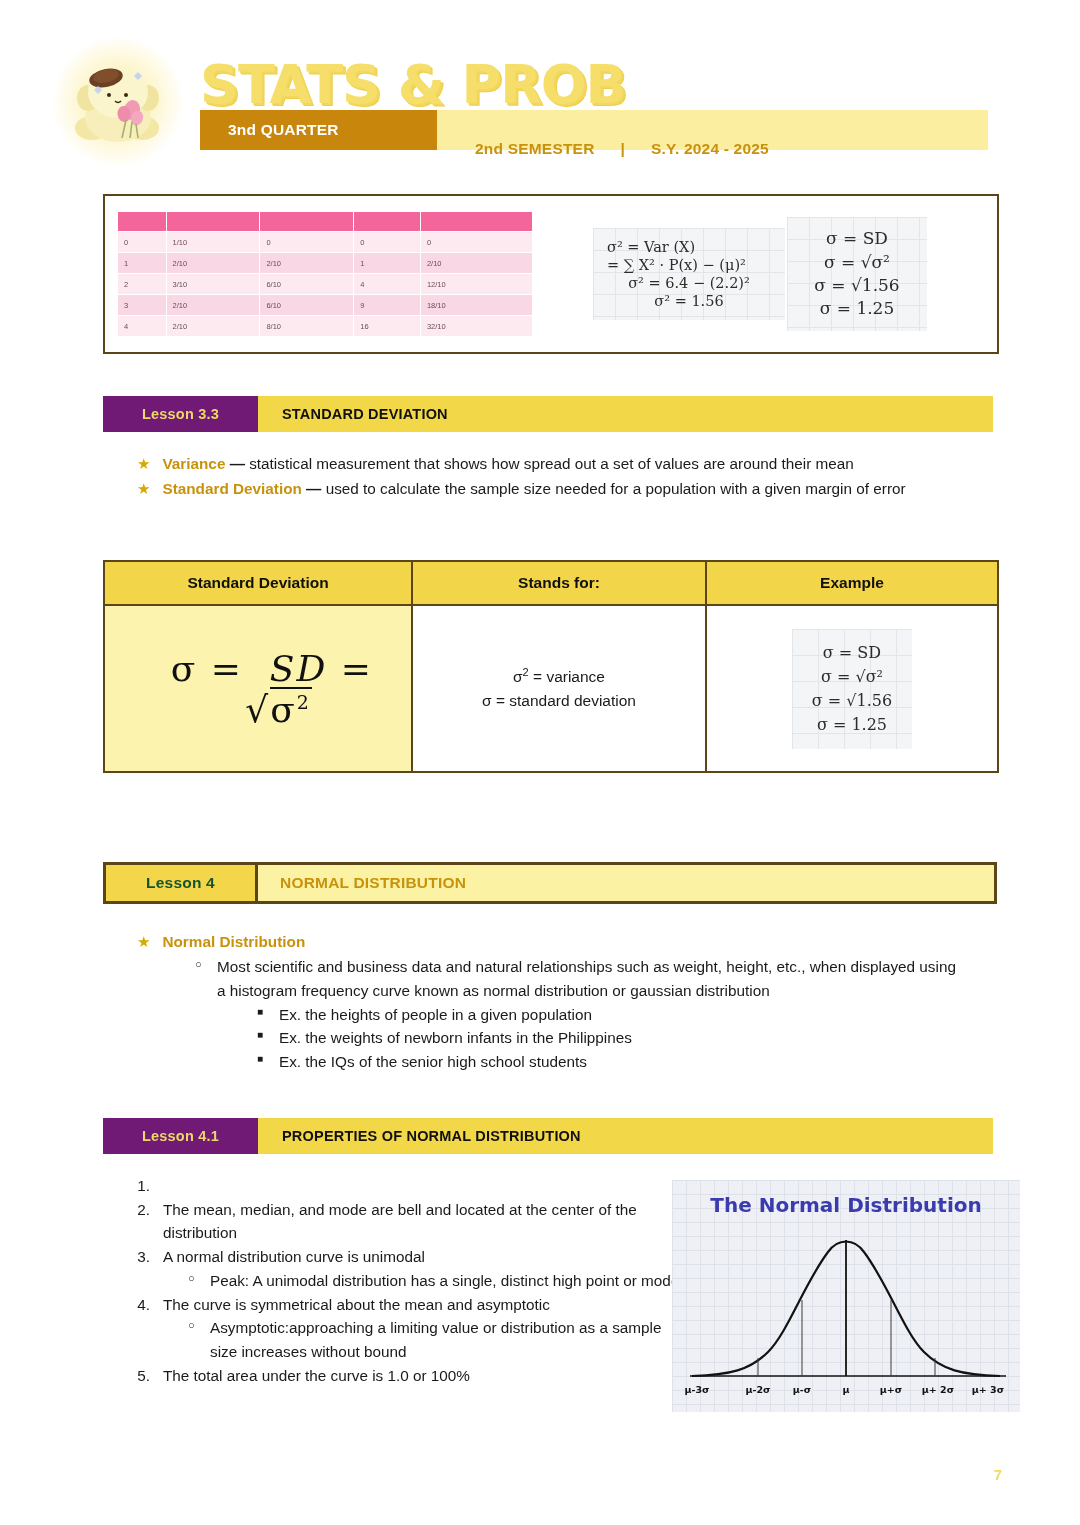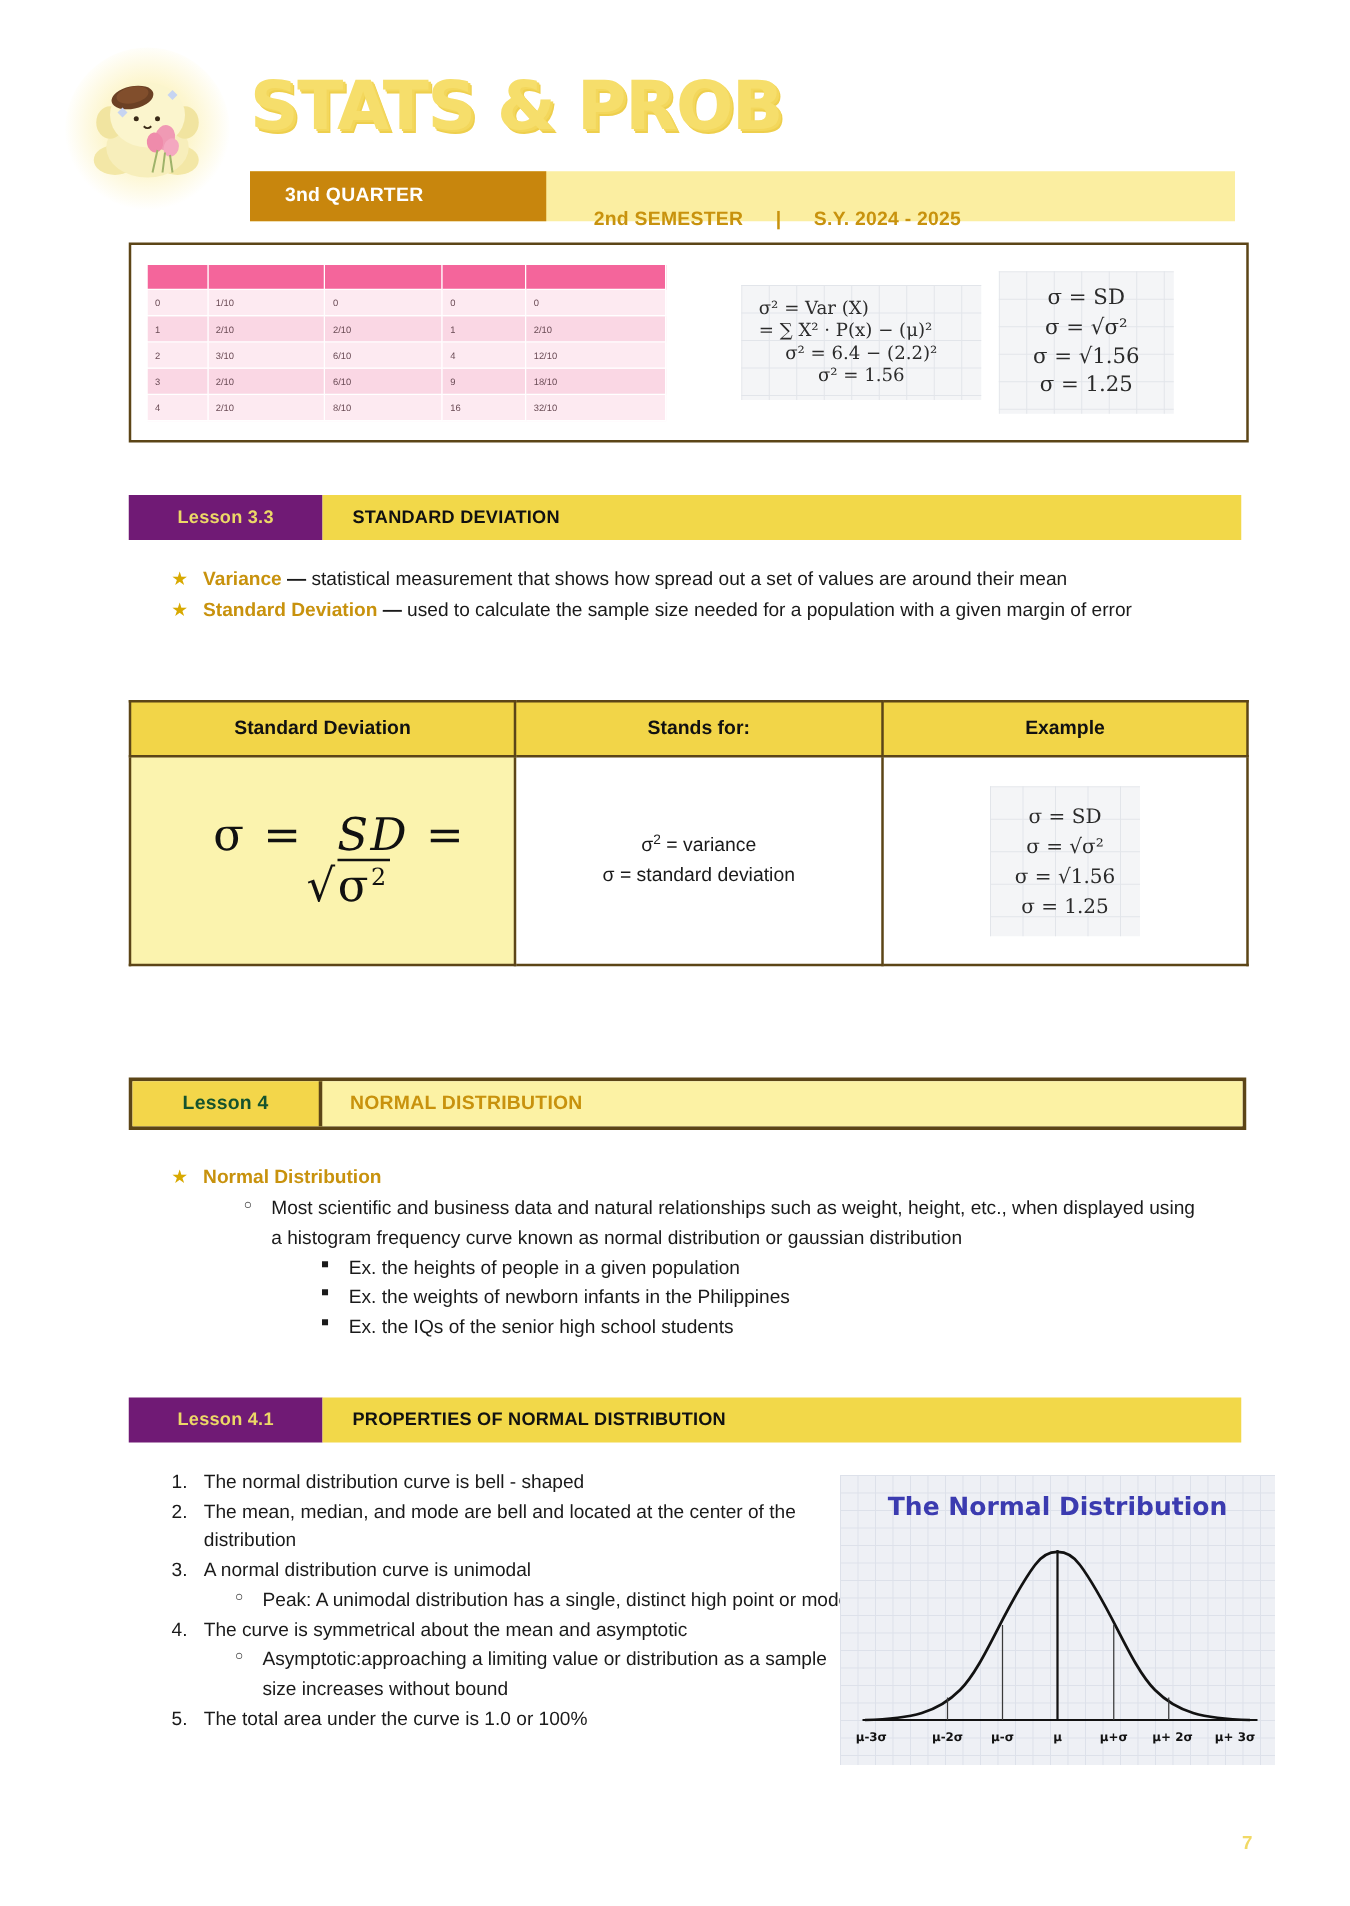--- a/index.html
+++ b/index.html
@@ -29,21 +29,21 @@
   .brand-title {
     position:absolute; left:200px; top:58px;
     font-size:54px; font-weight:bold; letter-spacing:-1px;
     color:#f6de6b;
     text-shadow:2px 2px 0 #f3d75c, 3px 3px 0 #eecf4d;
     font-family:"DejaVu Sans", sans-serif;
     line-height:1;
   }
 
   .meta-bar {
-    position:absolute; left:200px; top:137px;
+    position:absolute; left:200px; top:110px;
     width:788px; height:40px;
     display:flex; align-items:stretch;
     background:#fbeea1;
   }
   .meta-quarter {
     background:#c8860d; color:#ffffff;
     font-weight:bold; font-size:15.5px;
     display:flex; align-items:center;
     padding:0 0 0 28px;
     width:237px;
@@ -71,21 +71,21 @@
   .ptable { width:416px; border-collapse:collapse; font-size:7.5px; color:#6a4b55; }
   .ptable th { background:#f4659b; height:20px; border:1px solid #ffffff; }
   .ptable td {
     border:1px solid #ffffff;
     height:21px; padding:0 0 0 6px;
     font-size:7.5px;
   }
   .ptable tr:nth-child(odd) td { background:#fdeaf1; }
   .ptable tr:nth-child(even) td { background:#fad7e4; }
 
-  .formula-imgs { display:flex; gap:14px; align-items:center; }
+  .formula-imgs { display:flex; gap:2px; align-items:center; }
   .graphpaper {
     background-color:#f4f5f7;
     background-image:
       linear-gradient(to right, #e2e5ea 1px, transparent 1px),
       linear-gradient(to bottom, #e2e5ea 1px, transparent 1px);
     background-size:22px 22px;
     padding:10px 14px;
     font-family:"DejaVu Serif", serif;
     color:#2b2b2b;
   }
@@ -381,21 +381,20 @@
 </div>
 
 <div class="lesson-bar" style="left:103px; top:1118px; width:890px;">
   <div class="tag">Lesson 4.1</div>
   <div class="ttl">PROPERTIES OF NORMAL DISTRIBUTION</div>
 </div>
 
 <div class="numlist">
   <div class="num-item">
     <span class="num-ic">1.</span>
-    <span>The normal distribution curve is bell - shaped</span>
   </div>
   <div class="num-item">
     <span class="num-ic">2.</span>
     <span>The mean, median, and mode are bell and located at the center of the distribution</span>
   </div>
   <div class="num-item">
     <span class="num-ic">3.</span>
     <span>A normal distribution curve is unimodal</span>
   </div>
   <div class="num-sub">

